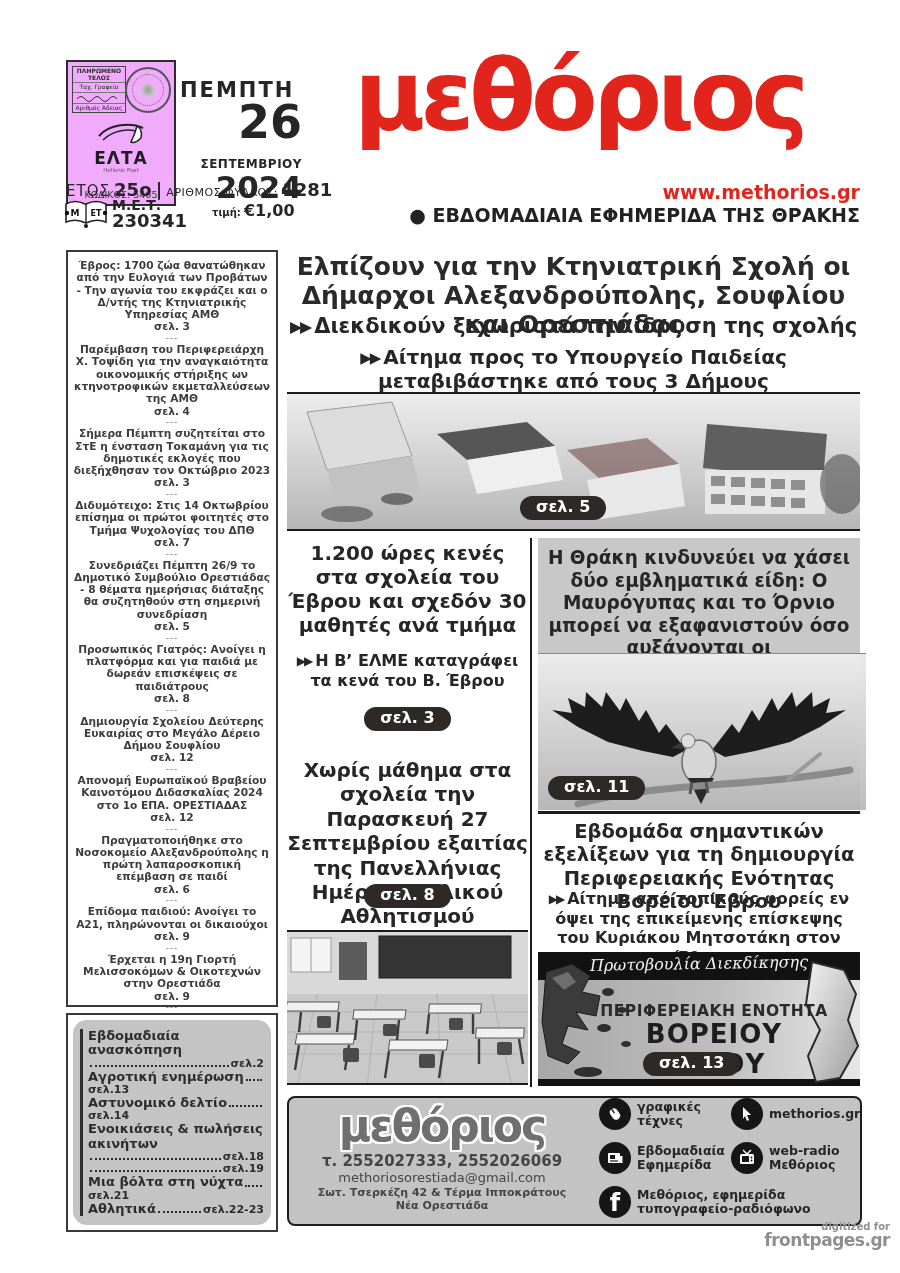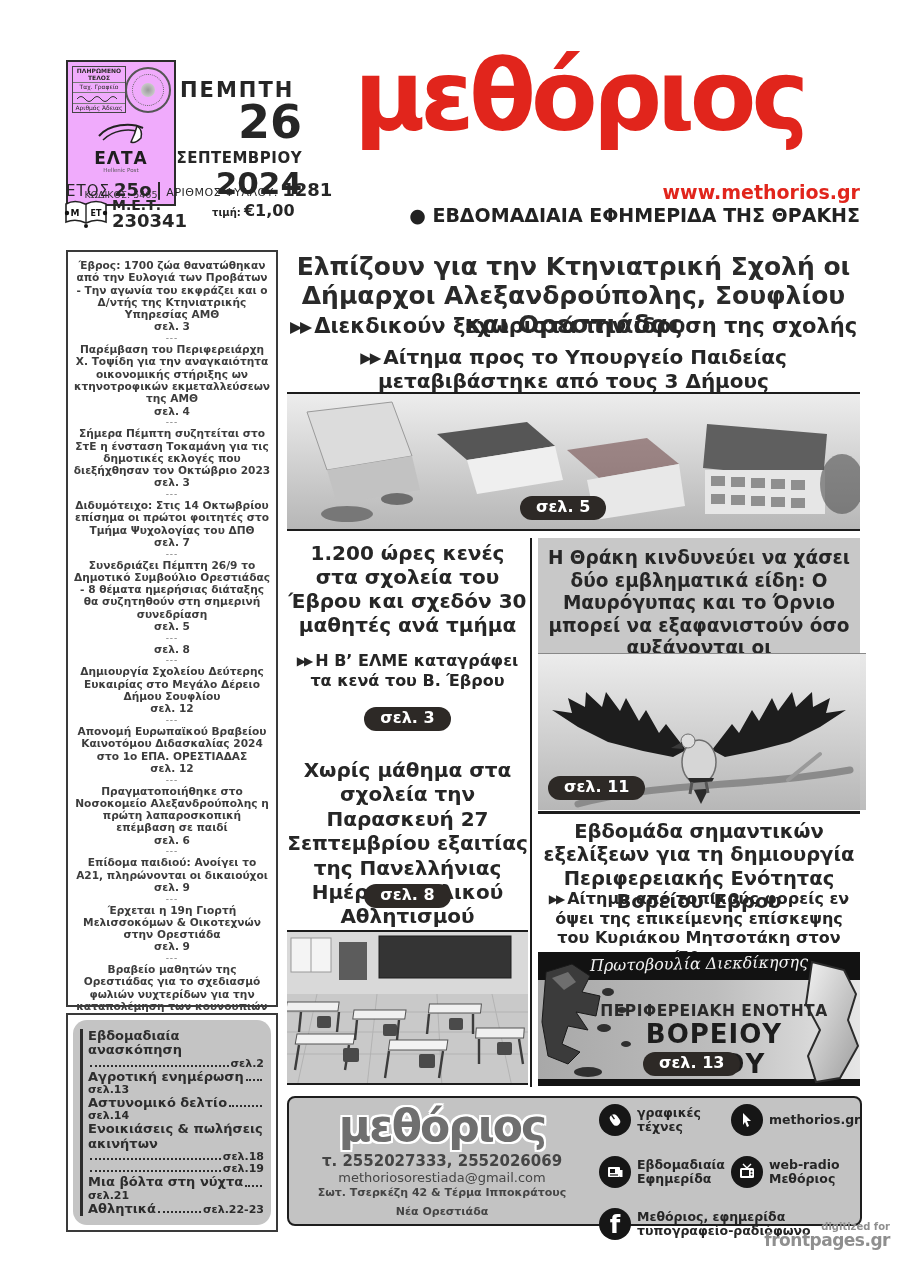--- a/index.html
+++ b/index.html
@@ -20,21 +20,21 @@
   .round-stamp:before{content:"";position:absolute;inset:5px;border:1px dotted #666;border-radius:50%;}
   .round-stamp:after{content:"";position:absolute;inset:14px;border-radius:50%;background:radial-gradient(#9a9a9a,#ddd);}
   .elta-wrap{position:absolute;left:0;right:0;top:58px;text-align:center;}
   .elta-name{font-size:17px;font-weight:bold;letter-spacing:1px;color:#1e1e1e;line-height:1;}
   .elta-sub{font-size:5.5px;color:#555;}
   .kodikos{position:absolute;left:0;right:0;bottom:4px;text-align:center;font-size:9.5px;color:#333;}
 
   .date-block{left:176px;top:80px;width:126px;text-align:right;color:#262626;line-height:1;}
   .d-day{font-size:21px;font-weight:bold;letter-spacing:2px;text-align:left;padding-left:4px;}
   .d-num{font-size:46px;font-weight:bold;margin-top:-2px;}
-  .d-month{font-size:15px;font-weight:bold;letter-spacing:.5px;margin-top:6px;}
+  .d-month{font-size:12px;font-weight:bold;letter-spacing:.5px;margin-top:13px;}
   .d-year{font-size:31px;font-weight:bold;margin-top:2px;}
 
   .issue-row{left:66px;top:179px;width:250px;font-size:13px;color:#262626;white-space:nowrap;}
   .issue-row .big{font-size:18px;font-weight:bold;}
   .issue-row .lbl{font-size:15px;letter-spacing:1px;}
   .issue-row .small{font-size:11px;letter-spacing:.5px;}
   .price-row{left:212px;top:201px;font-size:10px;color:#262626;}
   .price-row .val{font-size:16px;font-weight:bold;}
   .met-block{left:64px;top:198px;display:flex;align-items:center;gap:4px;color:#262626;}
   .met-text{line-height:1;}
@@ -104,23 +104,23 @@
 
   
   .footer-box{left:287px;top:1096px;width:575px;height:130px;background:#c3c3c3;border:2px solid #1d1d1d;
               border-radius:8px;box-sizing:border-box;}
   .f-left{position:absolute;left:8px;top:4px;width:290px;text-align:center;}
   .f-logo{font-size:44px;font-weight:bold;color:#6f6f6f;letter-spacing:-2px;line-height:1.1;
           text-shadow:-2px -2px 0 #fff,2px -2px 0 #fff,-2px 2px 0 #fff,2px 2px 0 #fff,0 -2px 0 #fff,0 2px 0 #fff,-2px 0 0 #fff,2px 0 0 #fff;}
   .f-phones{font-size:15px;font-weight:bold;color:#454545;margin-top:2px;}
   .f-email{font-size:13px;color:#454545;}
   .f-addr1{font-size:11px;font-weight:bold;color:#454545;margin-top:1px;}
-  .f-addr2{font-size:11px;font-weight:bold;color:#454545;margin-top:6px;}
-  .f-right{position:absolute;left:310px;top:6px;width:255px;display:grid;
-           grid-template-columns:1fr 1.15fr;gap:20px 6px;}
+  .f-addr2{font-size:11px;font-weight:bold;color:#454545;}
+  .f-right{position:absolute;left:310px;top:0;width:255px;display:grid;
+           grid-template-columns:1fr 1.15fr;gap:12px 6px;}
   .svc{display:flex;align-items:center;gap:6px;}
   .svc:last-child{grid-column:1 / -1;}
   .svc-icon{flex:0 0 auto;width:32px;height:32px;border-radius:50%;background:#161616;display:flex;
             align-items:center;justify-content:center;}
   .svc-label{font-size:12.5px;font-weight:bold;color:#262626;line-height:1.12;}
   .fb-f{color:#fff;font-size:24px;font-weight:bold;line-height:1;margin-top:2px;}
 
   .digitized{left:660px;top:1222px;width:230px;text-align:right;color:#8f8f8f;line-height:1;padding-right:6px;}
   .dg1{font-size:10px;font-weight:bold;}
   .dg2{font-size:17px;font-weight:bold;letter-spacing:-.5px;}
@@ -221,20 +221,21 @@
           <div class="brief-sep">---</div>
         </div>
 
         <div class="brief">
           <div class="brief-text">Συνεδριάζει Πέμπτη 26/9 το Δημοτικό Συμβούλιο Ορεστιάδας - 8 θέματα ημερήσιας διάταξης θα συζητηθούν στη σημερινή συνεδρίαση</div>
           <div class="brief-page">σελ. 5</div>
           <div class="brief-sep">---</div>
         </div>
 
         <div class="brief">
+          <div class="brief-text">Προσωπικός Γιατρός: Ανοίγει η πλατφόρμα και για παιδιά με δωρεάν επισκέψεις σε παιδιάτρους</div>
           <div class="brief-page">σελ. 8</div>
           <div class="brief-sep">---</div>
         </div>
 
         <div class="brief">
           <div class="brief-text">Δημιουργία Σχολείου Δεύτερης Ευκαιρίας στο Μεγάλο Δέρειο Δήμου Σουφλίου</div>
           <div class="brief-page">σελ. 12</div>
           <div class="brief-sep">---</div>
         </div>
 

